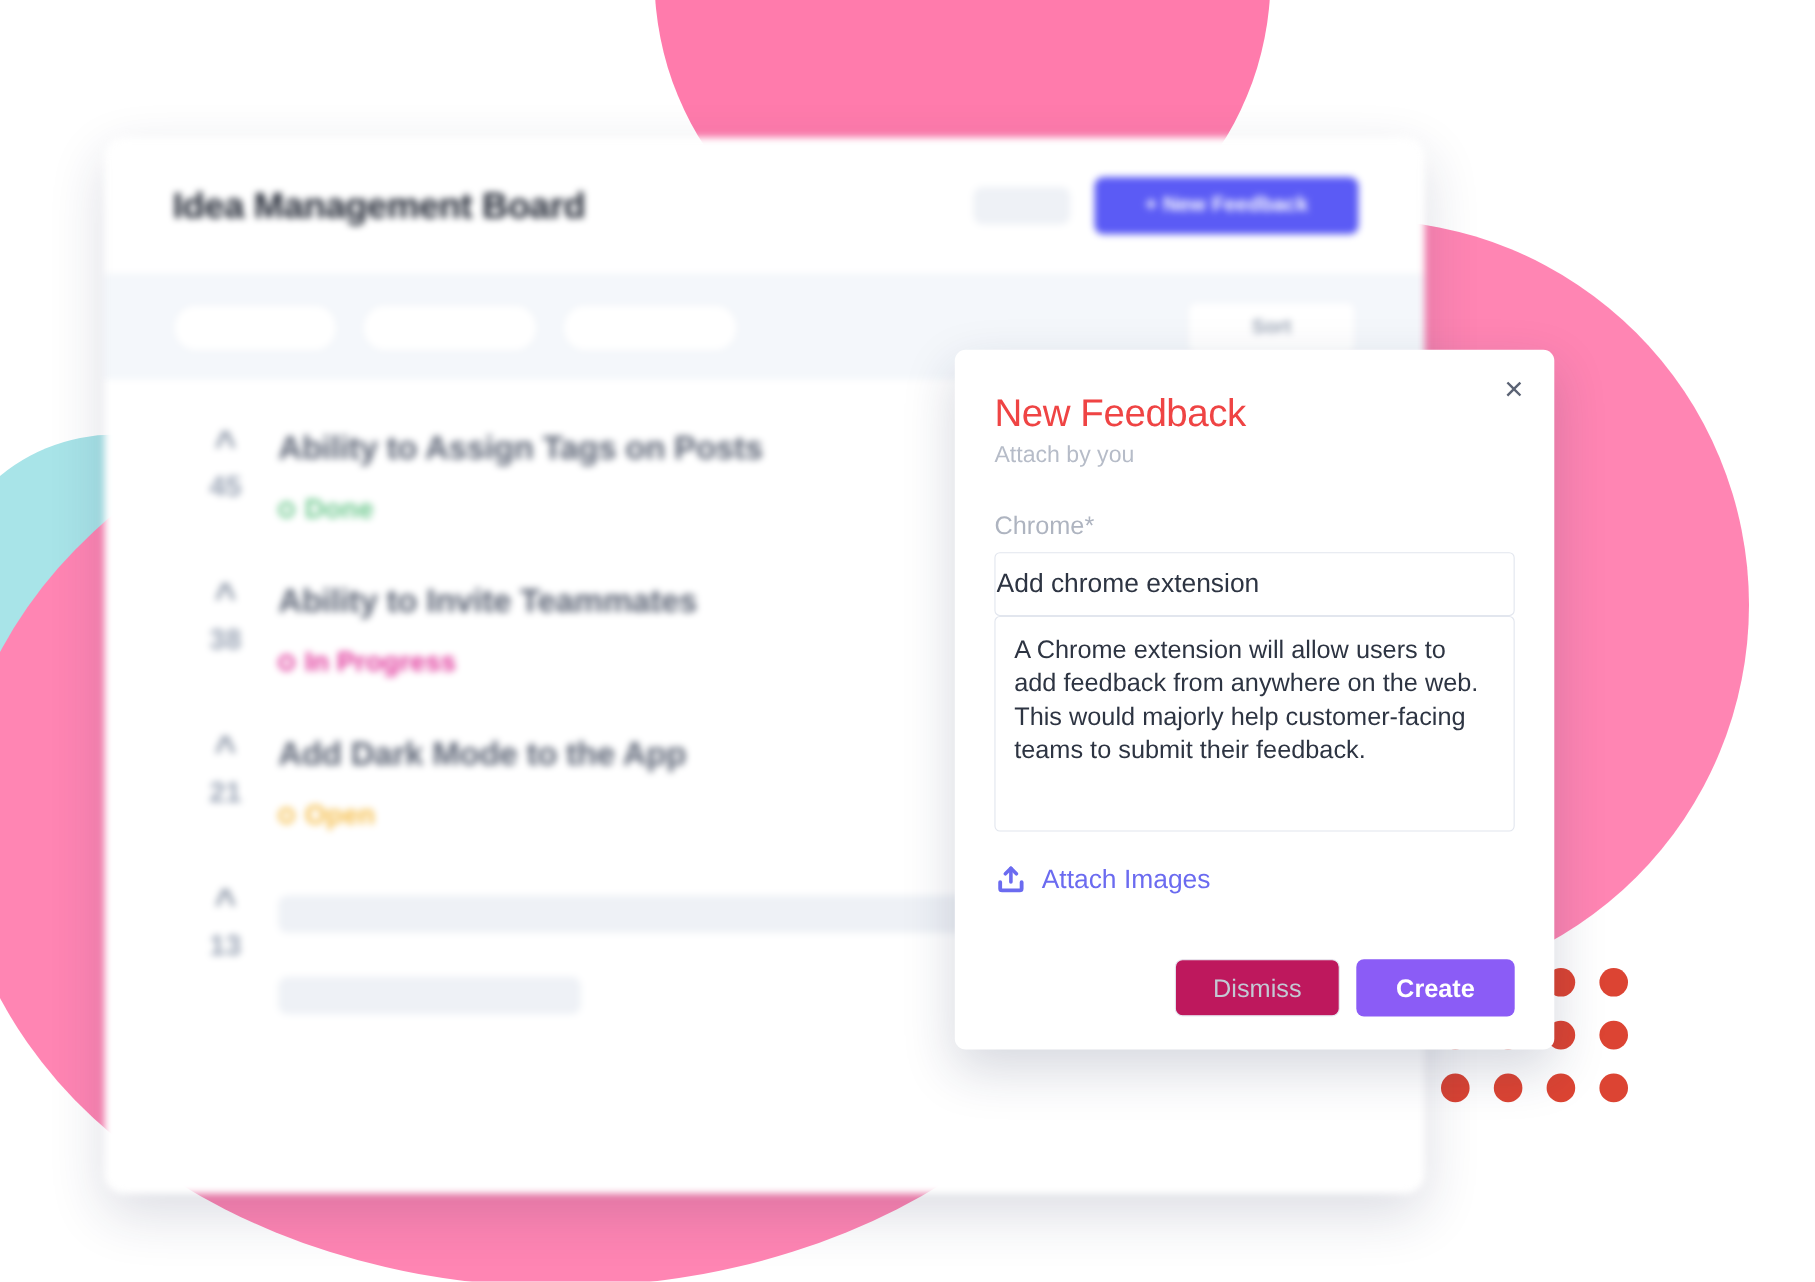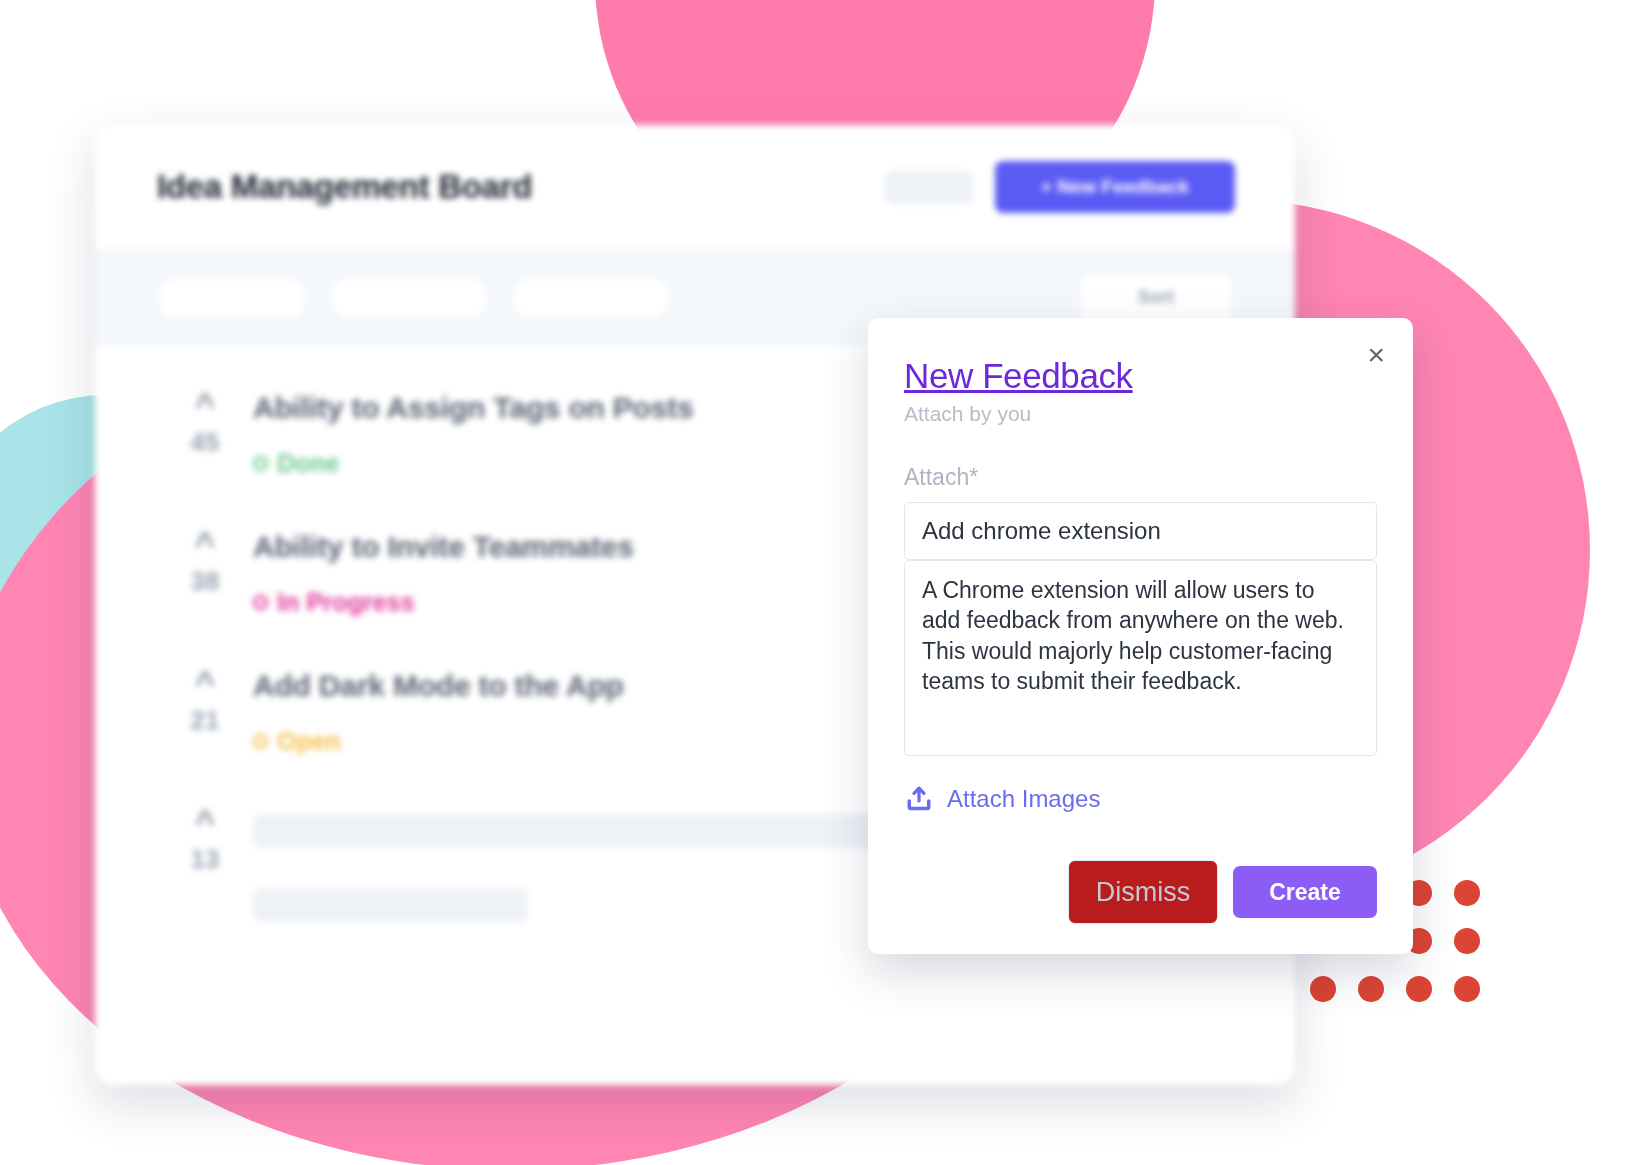--- a/index.html
+++ b/index.html
@@ -90,45 +90,45 @@
     position:absolute;left:868px;top:318px;width:545px;height:636px;
     background:#fff;border-radius:10px;
     box-shadow:0 18px 46px rgba(30,40,80,.18);
     box-sizing:border-box;padding:38px 36px 0 36px;
   }
   #close-x{
     position:absolute;right:22px;top:16px;font-size:30px;color:#5b6374;
     line-height:1;cursor:pointer;background:none;border:none;padding:6px;
     font-family:"Liberation Sans",sans-serif;
   }
-  #modal-title{font-size:35px;color:#6d28d9;letter-spacing:-.4px;margin:0;font-weight:normal;text-decoration:underline;}
+  #modal-title{font-size:35px;color:#ef4444;letter-spacing:-.4px;margin:0;font-weight:normal;}
   #modal-sub{font-size:21px;color:#b6bcc8;margin:6px 0 0 0;}
   .field-label{font-size:23px;color:#aeb4c0;margin:38px 0 11px 0;}
   #title-input{
     width:100%;height:58px;box-sizing:border-box;border:1px solid #e2e6ee;
-    border-radius:5px;padding:0 17px;font-size:24px;color:#2d3442;
+    border-radius:5px;padding:0 1px;font-size:24px;color:#2d3442;
     font-family:"Liberation Sans",sans-serif;background:#fff;outline:none;
   }
   #desc-input{
     width:100%;height:196px;box-sizing:border-box;border:1px solid #e2e6ee;
     border-radius:5px;padding:14px 17px;font-size:23px;line-height:1.32;
     color:#2d3442;font-family:"Liberation Sans",sans-serif;resize:none;outline:none;
     background:#fff;
   }
   #attach-row{
     display:flex;align-items:center;margin-top:24px;color:#6B6BF0;
     font-size:24px;cursor:pointer;
   }
   #attach-icon{margin-right:13px;display:flex;align-items:center;}
   #modal-actions{
     position:absolute;right:36px;bottom:30px;display:flex;align-items:center;gap:15px;
   }
   #dismiss-btn{
-    min-width:150px;height:64px;border-radius:7px;background:#b91c1c;
-    border:1.6px solid #e6eaf2;color:#c3c9d4;font-size:27px;
+    min-width:150px;height:52px;border-radius:7px;background:#be185d;
+    border:1.6px solid #e6eaf2;color:#c3c9d4;font-size:23px;
     font-family:"Liberation Sans",sans-serif;cursor:pointer;
   }
   #create-btn{
     min-width:144px;height:52px;border-radius:7px;background:#8b5cf6;
     border:none;color:#fff;font-size:23px;font-weight:bold;
     font-family:"Liberation Sans",sans-serif;cursor:pointer;
   }
 </style>
 </head>
 <body>
@@ -228,21 +228,21 @@
     </div>
   </div>
 
   <div id="modal">
 
     <button id="close-x">×</button>
 
     <h1 id="modal-title">New Feedback</h1>
     <p id="modal-sub">Attach by you</p>
 
-    <div class="field-label">Attach*</div>
+    <div class="field-label">Chrome*</div>
     <input id="title-input" type="text" value="Add chrome extension" style="">
 
     <textarea id="desc-input" style="">A Chrome extension will allow users to add feedback from anywhere on the web. This would majorly help customer-facing teams to submit their feedback.</textarea>
 
     <div id="attach-row">
       <span id="attach-icon">
         <svg width="30" height="30" viewBox="0 0 24 24" fill="none">
           <path d="M12 3.5L12 13.5" stroke="#6B6BF0" stroke-width="2.6" stroke-linecap="round"></path>
           <path d="M8 7.5L12 3.4L16 7.5" stroke="#6B6BF0" stroke-width="2.6" stroke-linecap="round" stroke-linejoin="round"></path>
           <path d="M4.2 13.6V18.2C4.2 19 4.8 19.6 5.6 19.6H18.4C19.2 19.6 19.8 19 19.8 18.2V13.6" stroke="#6B6BF0" stroke-width="2.8" stroke-linecap="round" stroke-linejoin="round"></path>

